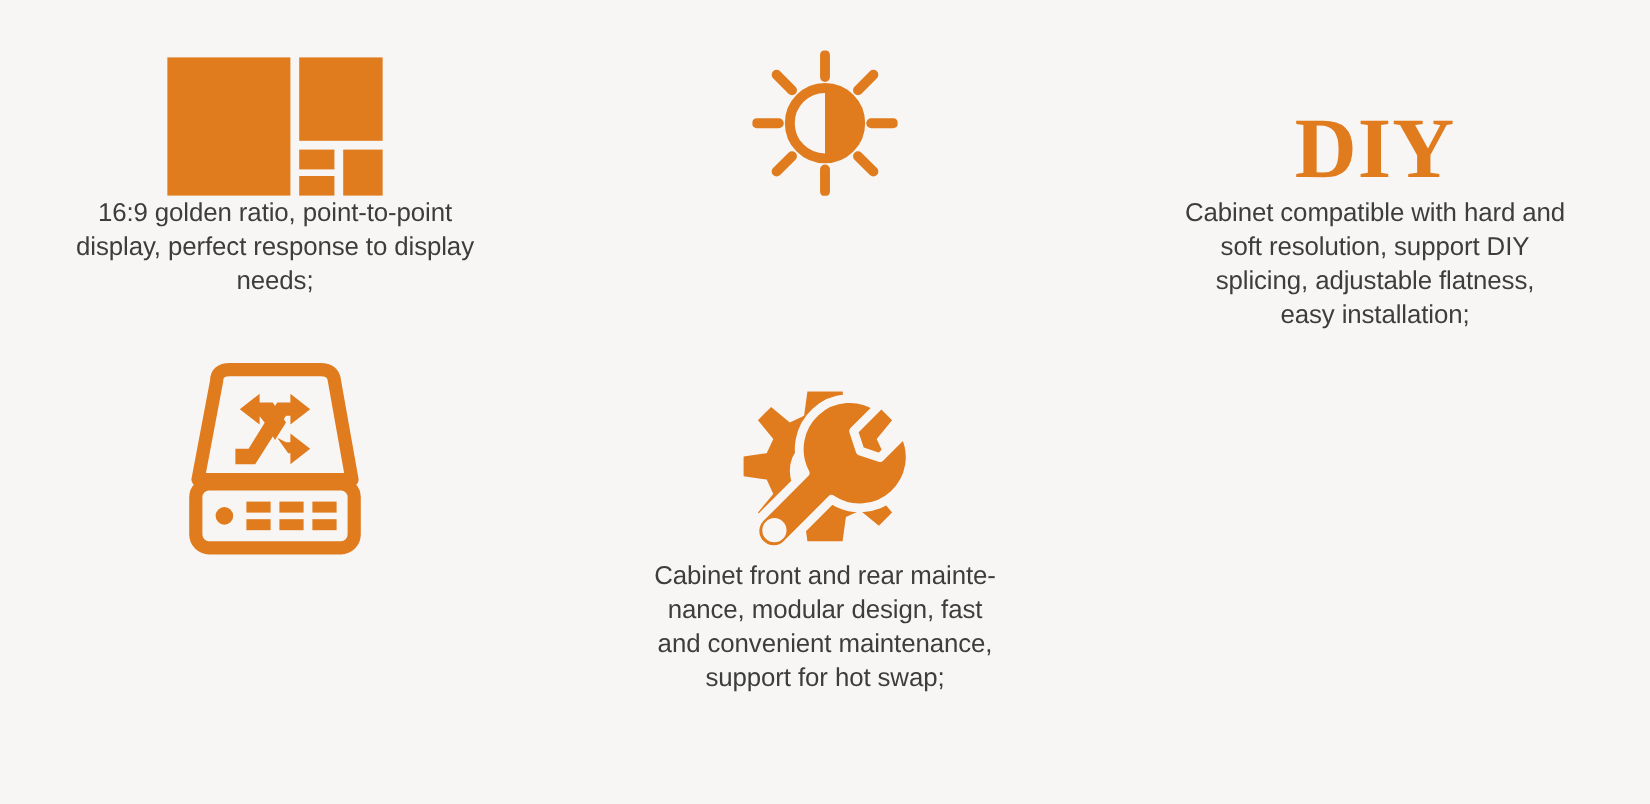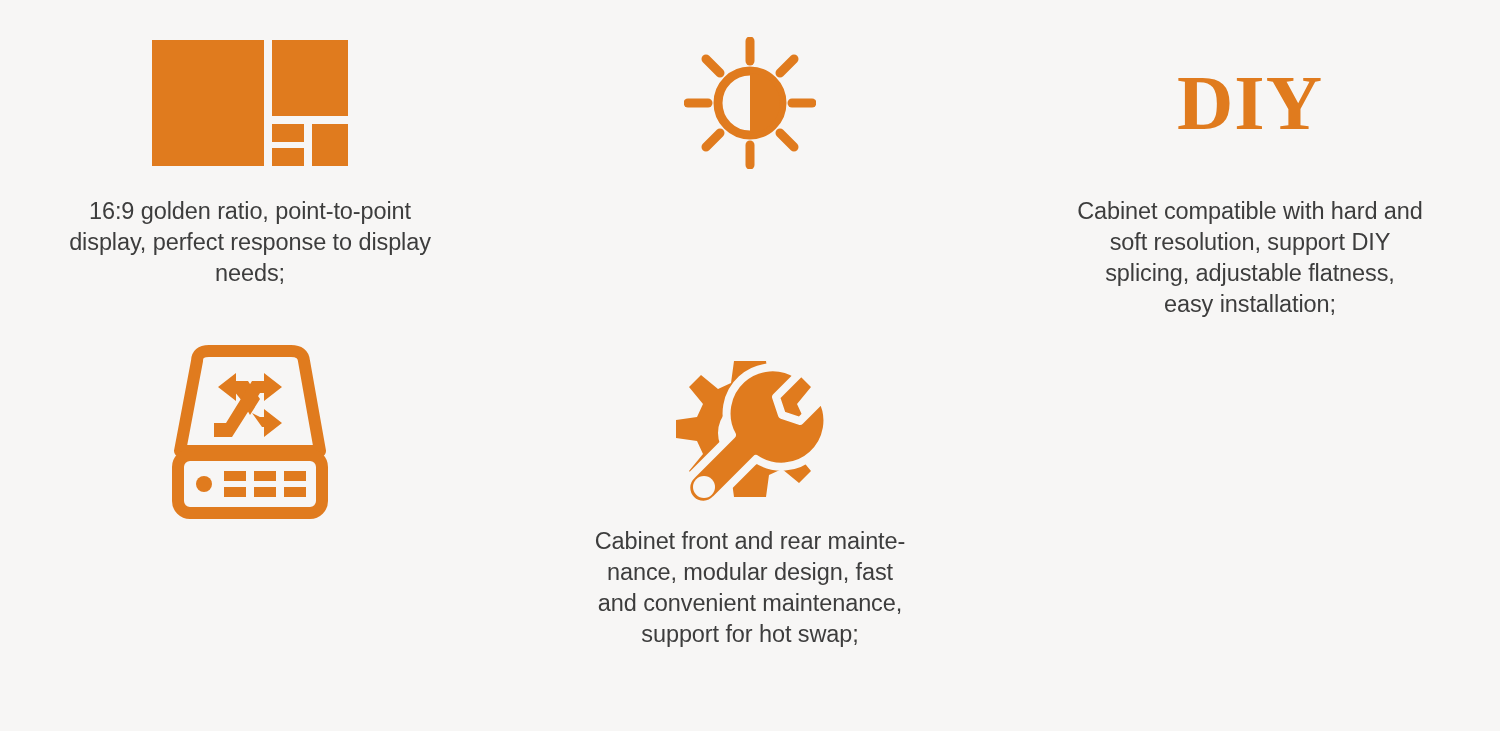--- a/index.html
+++ b/index.html
@@ -27,25 +27,24 @@
     align-items: center;
     box-sizing: border-box;
     padding: 0 28px;
   }
   .row-1 .icon-box { margin-top: 28px; }
   .row-2 .icon-box { margin-top: 8px; }
 
   .icon-box {
     height: 150px;
     display: flex;
-    align-items: center;
+    align-items: flex-end;
     justify-content: center;
   }
   .feature-text {
-    margin-top: 18px;
     color: #3d3d3d;
     font-size: 23.5px;
     line-height: 31px;
     text-align: center;
     max-width: 420px;
     white-space: pre-line;
     letter-spacing: -0.1px;
   }
   .diy-text {
     color: #e07b1e;

